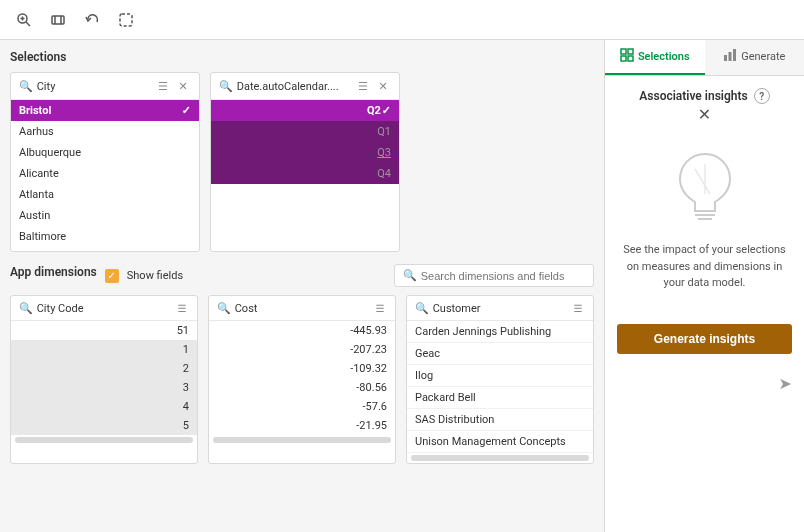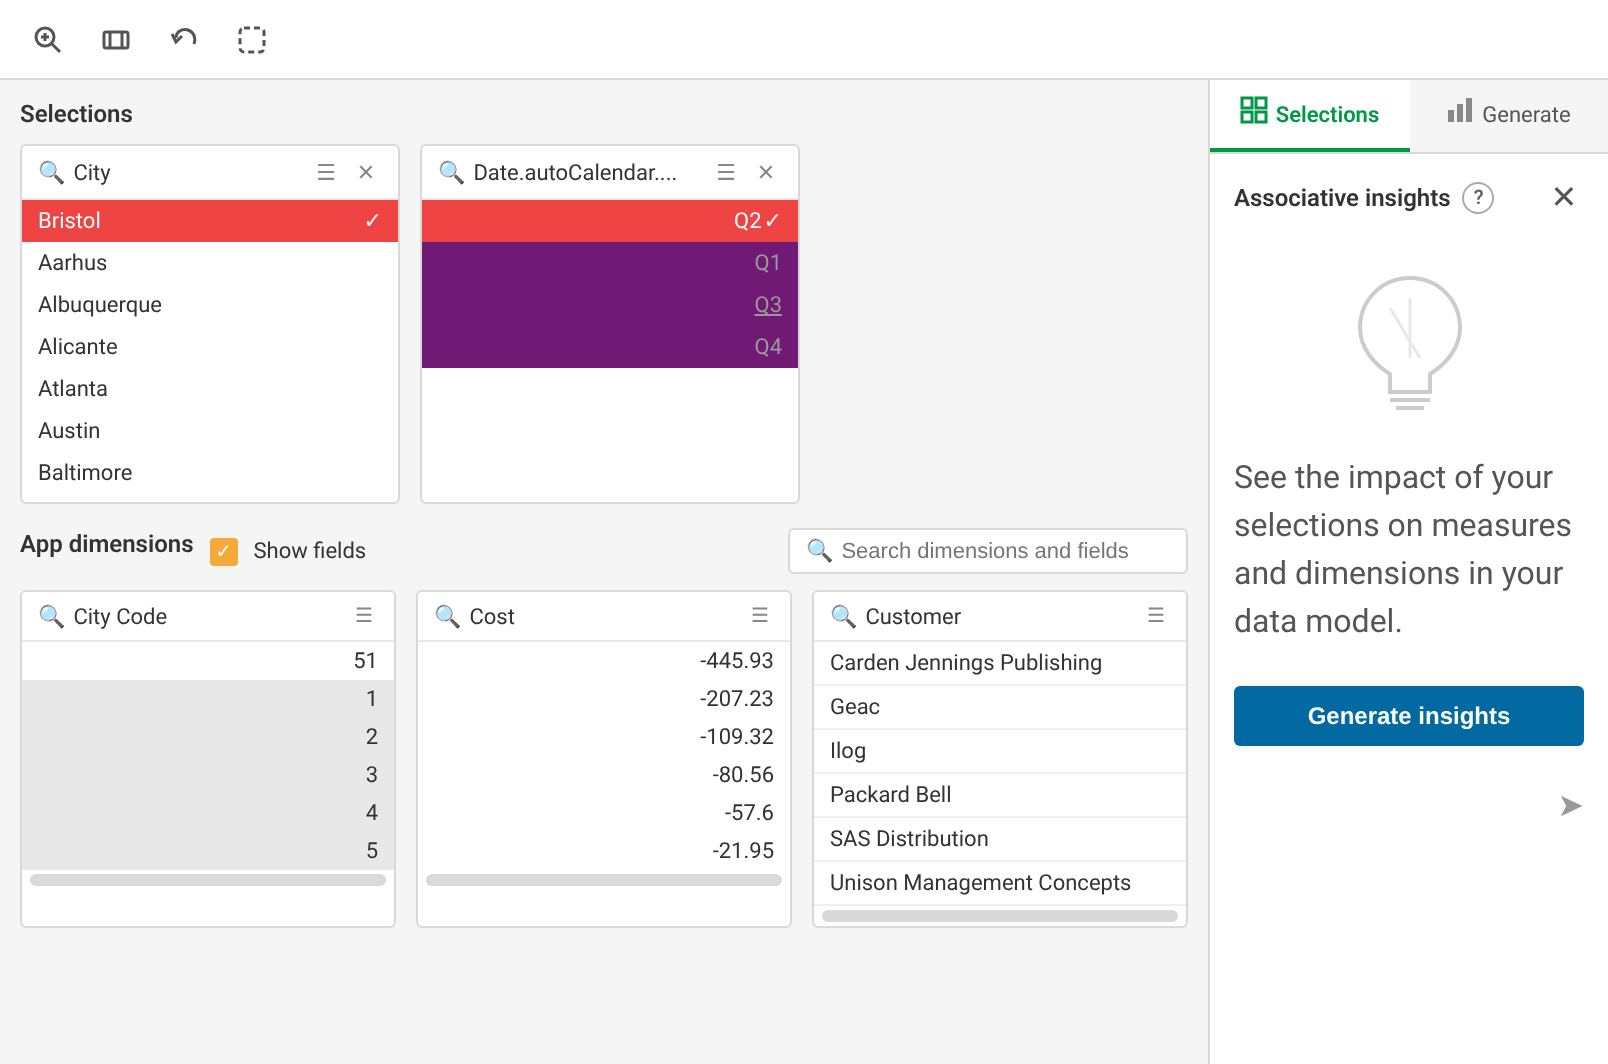--- a/index.html
+++ b/index.html
@@ -89,20 +89,21 @@
       display: flex;
       flex-direction: column;
       align-items: center;
     }
     .insights-header {
       display: flex;
       align-items: center;
       justify-content: space-between;
       width: 100%;
       margin-bottom: 12px;
+      flex-direction: column;
     }
     .insights-header-left {
       display: flex;
       align-items: center;
       gap: 6px;
       font-size: 12px;
       font-weight: 600;
       color: #333;
     }
     .close-btn {
@@ -117,28 +118,28 @@
       width: 60px; height: 80px;
       margin: 10px auto 16px;
       display: flex;
       align-items: center;
       justify-content: center;
     }
     .lightbulb-svg {
       width: 60px; height: 75px;
     }
     .insights-text {
-      font-size: 16px;
+      font-size: 11px;
       color: #555;
-      text-align: left;
+      text-align: center;
       line-height: 1.5;
-      margin-bottom: 20px;
+      margin-bottom: 32px;
     }
     .generate-btn {
-      background: #0369a1;
+      background: #a16207;
       color: #fff;
       border: none;
       border-radius: 3px;
       padding: 8px 14px;
       font-size: 12px;
       font-weight: 600;
       cursor: pointer;
       width: 100%;
     }
     .cursor-indicator {
@@ -200,22 +201,23 @@
     .filter-item {
       padding: 4px 8px;
       font-size: 11px;
       color: #333;
       cursor: pointer;
       display: flex;
       align-items: center;
       justify-content: space-between;
     }
     .filter-item.selected {
-      background: #ef4444;
+      background: #a21caf;
       color: #fff;
+      font-weight: bold;
     }
     .filter-item.excluded {
       background: #701a75;
       color: #999;
     }
     .show-fields-label {
       font-size: 11px;
       color: #333;
     }
     .checkbox-orange {

